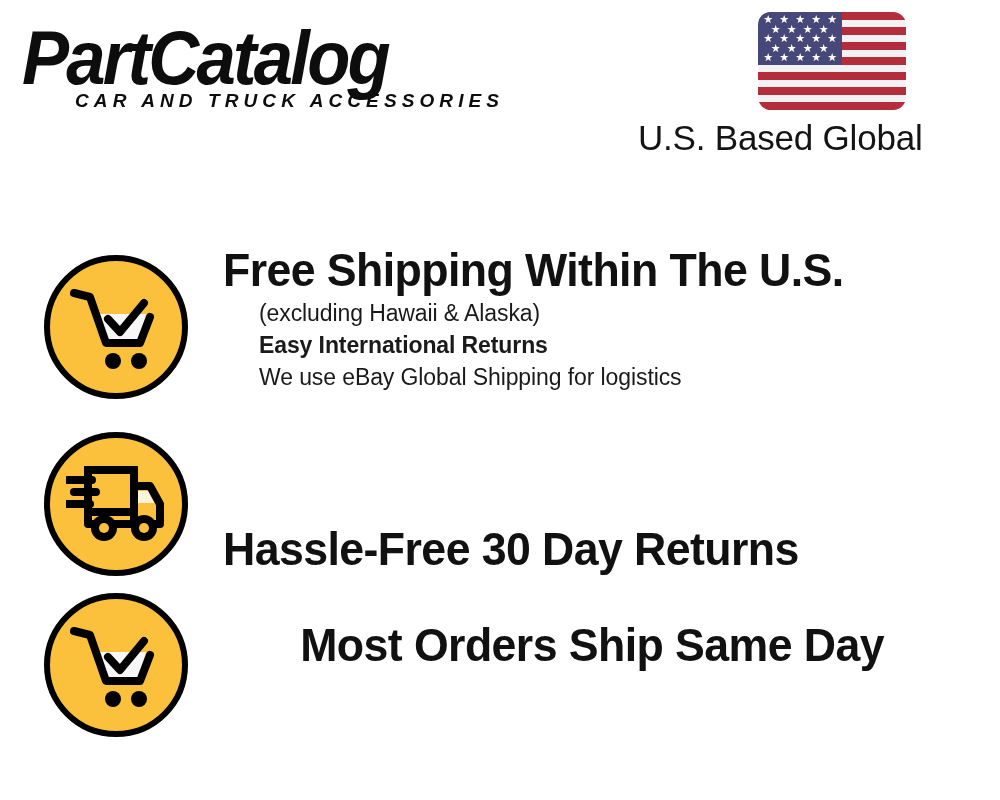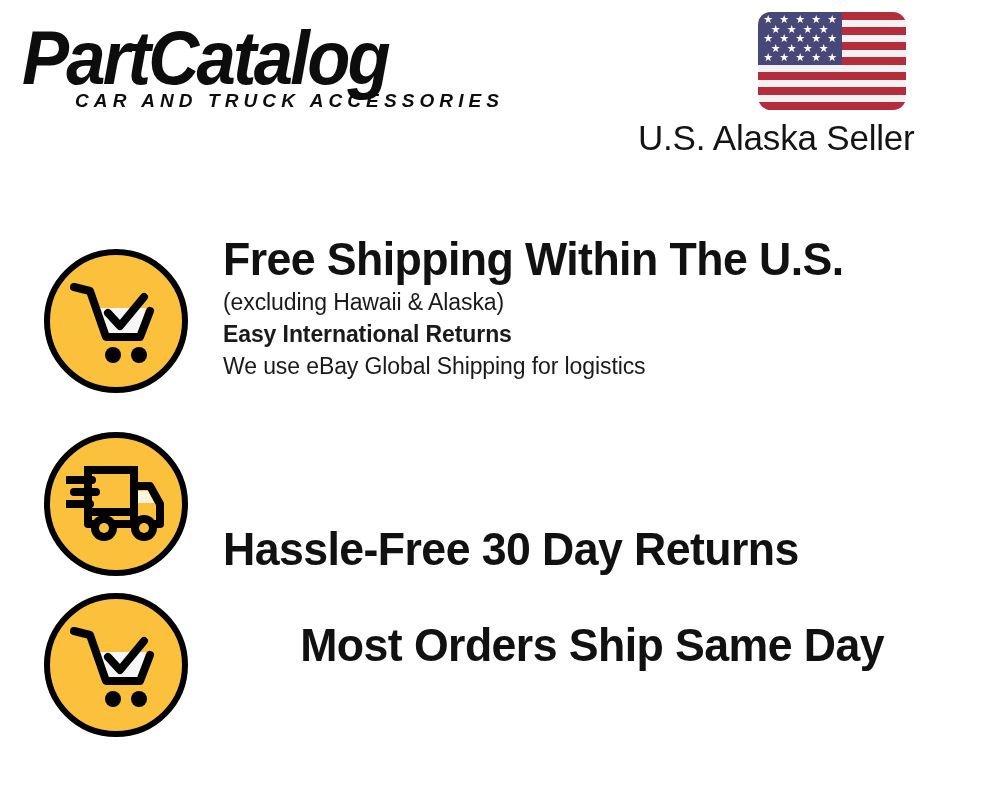--- a/index.html
+++ b/index.html
@@ -144,25 +144,26 @@
     transform: scaleX(0.95);
     transform-origin: left center;
   }
   .feature-sub {
     font-family: "Liberation Sans", sans-serif;
     font-size: 23px;
     line-height: 32px;
     color: #1a1a1a;
     letter-spacing: -0.1px;
     white-space: nowrap;
+    margin-left: 36px;
   }
   .feature-sub.strong { font-weight: bold; }
 
   
-  #row-free-shipping { height: 172px; }
+  #row-free-shipping { height: 172px; align-items: center; }
   #row-free-shipping .feature-icon { margin-top: 17px; }
   #row-free-shipping .feature-text { padding-top: 0px; }
 
   #row-returns { height: 172px; align-items: flex-end; }
   #row-returns .feature-icon { margin-top: 19px; }
   #row-returns .feature-text { padding-top: 44px; }
 
   #row-same-day { height: 172px; }
   #row-same-day .feature-icon { margin-top: 17px; }
   #row-same-day .feature-text { padding-top: 42px; text-align: center; }
@@ -215,21 +216,21 @@
         <span class="star" style="left:59%;top:68%">★</span>
         <span class="star" style="left:78%;top:68%">★</span>
 
         <span class="star" style="left:12%;top:86%">★</span>
         <span class="star" style="left:31%;top:86%">★</span>
         <span class="star" style="left:50%;top:86%">★</span>
         <span class="star" style="left:69%;top:86%">★</span>
         <span class="star" style="left:88%;top:86%">★</span>
       </div>
     </div>
-    <div id="seller-label">U.S. Alaska Seller</div>
+    <div id="seller-label">U.S. Based Global</div>
   </div>
 
   <div id="features">
 
     <div class="feature-row" id="row-free-shipping">
       <div class="feature-icon">
         <svg width="96" height="92" viewBox="0 0 96 92" aria-hidden="true">
 
           <path d="M30 33 L78 33 L70 62 L38 62 Z" fill="#f7f7f7"></path>
 

